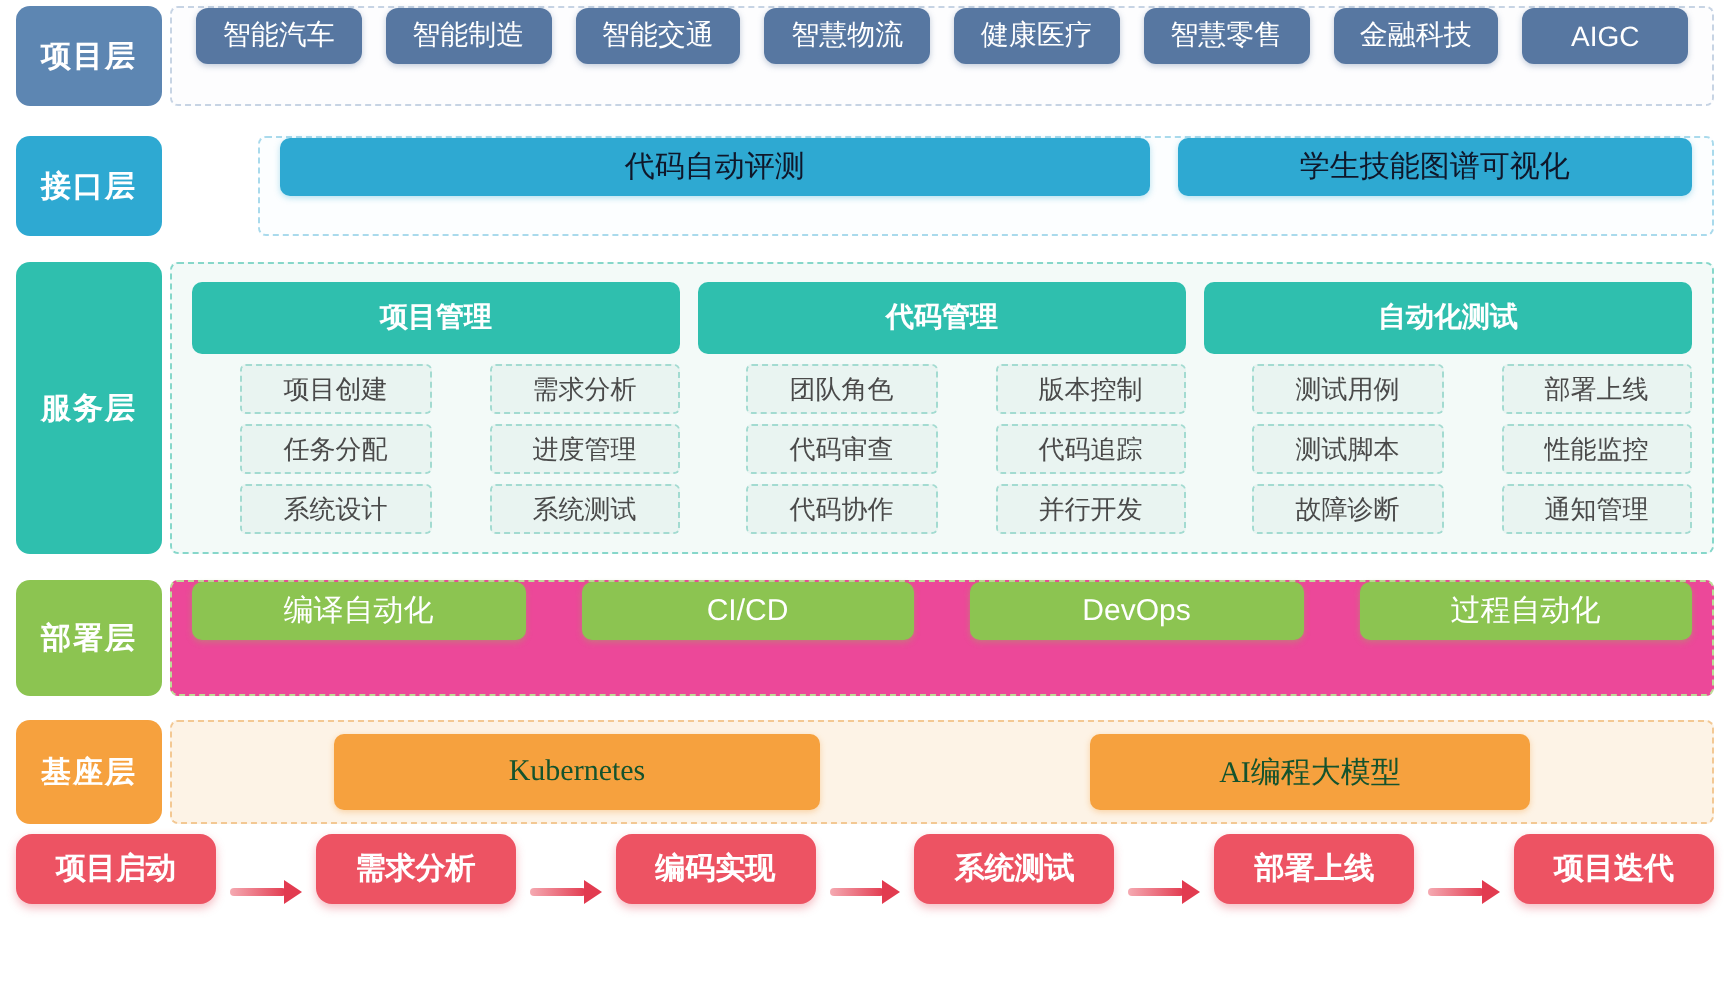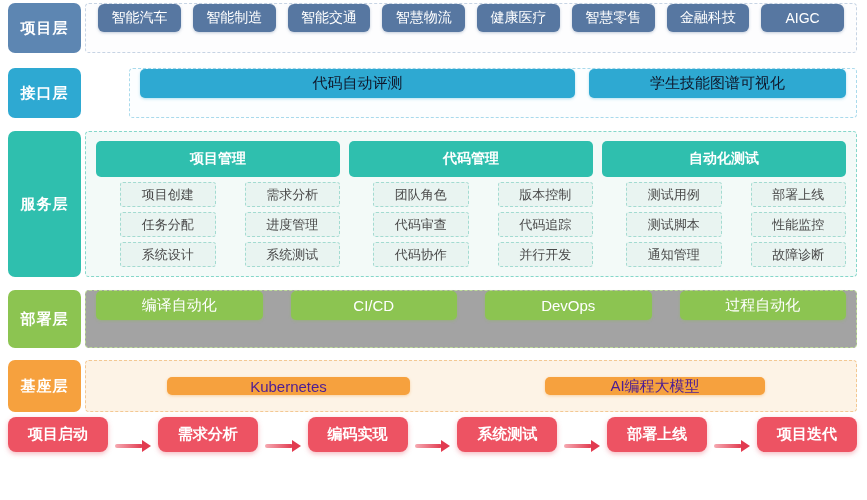--- a/index.html
+++ b/index.html
@@ -41,33 +41,33 @@
                   color:#fff; font-size:14px; font-weight:600;
                   display:flex; align-items:center; justify-content:center; }
   .group-grid { flex:1; display:grid; grid-template-columns:1fr 1fr; gap:5px; }
   .cell { background:#e9f4f1; border:1px dashed #a3dbd1; border-radius:3px;
           color:#4a4a4a; font-size:13px;
           display:flex; align-items:center; justify-content:center;margin-left:24px; }
 
   
   .deploy { height:58px; margin-bottom:12px; }
   .deploy .row-label { background:#8cc451; }
-  .deploy .row-body { border-color:#bcdc96; background:#a3a3a3; padding:0 10px; gap:28px; }
+  .deploy .row-body { border-color:#bcdc96; background:#ec4899; padding:0 10px; gap:28px; }
   .deploy-box { flex:1; height:29px; background:#8cc451; border-radius:5px; color:#fff;
                 font-size:15px; display:flex; align-items:center; justify-content:center;
                 box-shadow:0 1px 3px rgba(140,196,81,.4); }
 
   
   .base { height:52px; margin-bottom:4px; }
   .base .row-label { background:#f6a13e; }
   .base .row-body { border-color:#f3c893; background:#fdf3e6; position:relative; }
-  .base-box { position:absolute; top:50%; transform:translateY(-50%); height:18px;
-              background:#f6a13e; border-radius:5px; color:#4c1d95; font-size:15px;
+  .base-box { position:absolute; top:50%; transform:translateY(-50%); height:38px;
+              background:#f6a13e; border-radius:5px; color:#14532d; font-size:15px;
               display:flex; align-items:center; justify-content:center;
-              box-shadow:0 1px 3px rgba(246,161,62,.4); }
+              box-shadow:0 1px 3px rgba(246,161,62,.4);font-family:Liberation Serif, serif; }
   .base-box.k8s { left:10.5%; width:31.6%; }
   .base-box.ai  { left:59.6%; width:28.6%; }
 
   
   .flow { display:flex; align-items:flex-end; height:36px; margin-top:0; }
   .step { width:100px; height:35px; flex-shrink:0; background:#ed5363; border-radius:8px;
           color:#fff; font-size:15px; font-weight:600;
           display:flex; align-items:center; justify-content:center;
           box-shadow:0 2px 5px rgba(226,59,80,.35); }
   .arrow { flex:1; display:flex; align-items:center; padding:0 7px; }
@@ -132,22 +132,22 @@
         </div>
       </div>
 
       <div class="group">
         <div class="group-header">自动化测试</div>
         <div class="group-grid">
           <div class="cell">测试用例</div>
           <div class="cell">部署上线</div>
           <div class="cell">测试脚本</div>
           <div class="cell">性能监控</div>
+          <div class="cell">故障诊断</div>
           <div class="cell">通知管理</div>
-          <div class="cell">故障诊断</div>
         </div>
       </div>
 
     </div>
   </div>
 
   <div class="row deploy">
     <div class="row-label">部署层</div>
     <div class="row-body">
       <div class="deploy-box">编译自动化</div>

